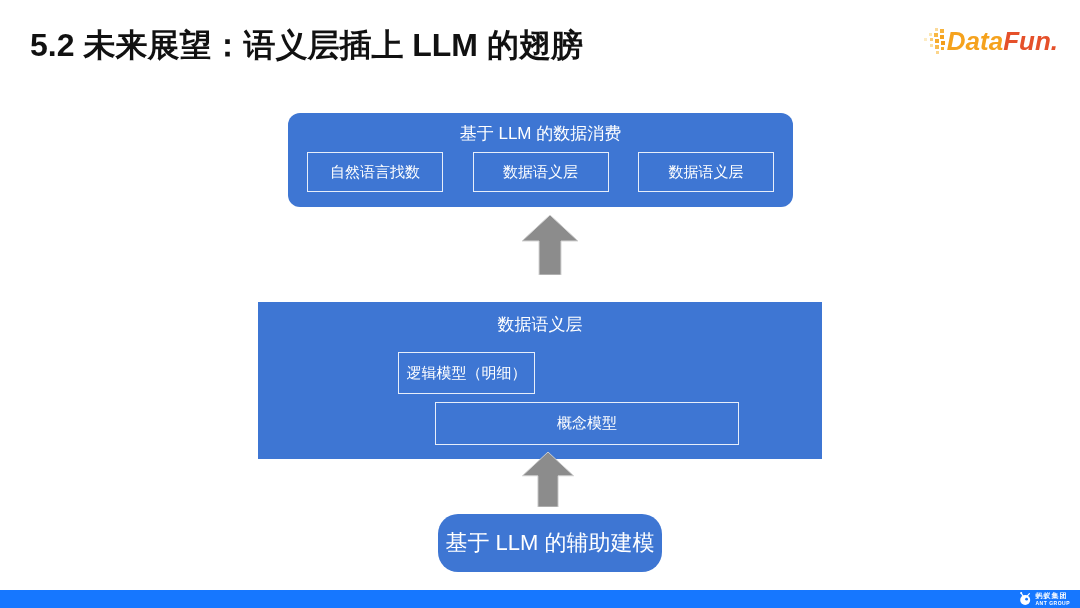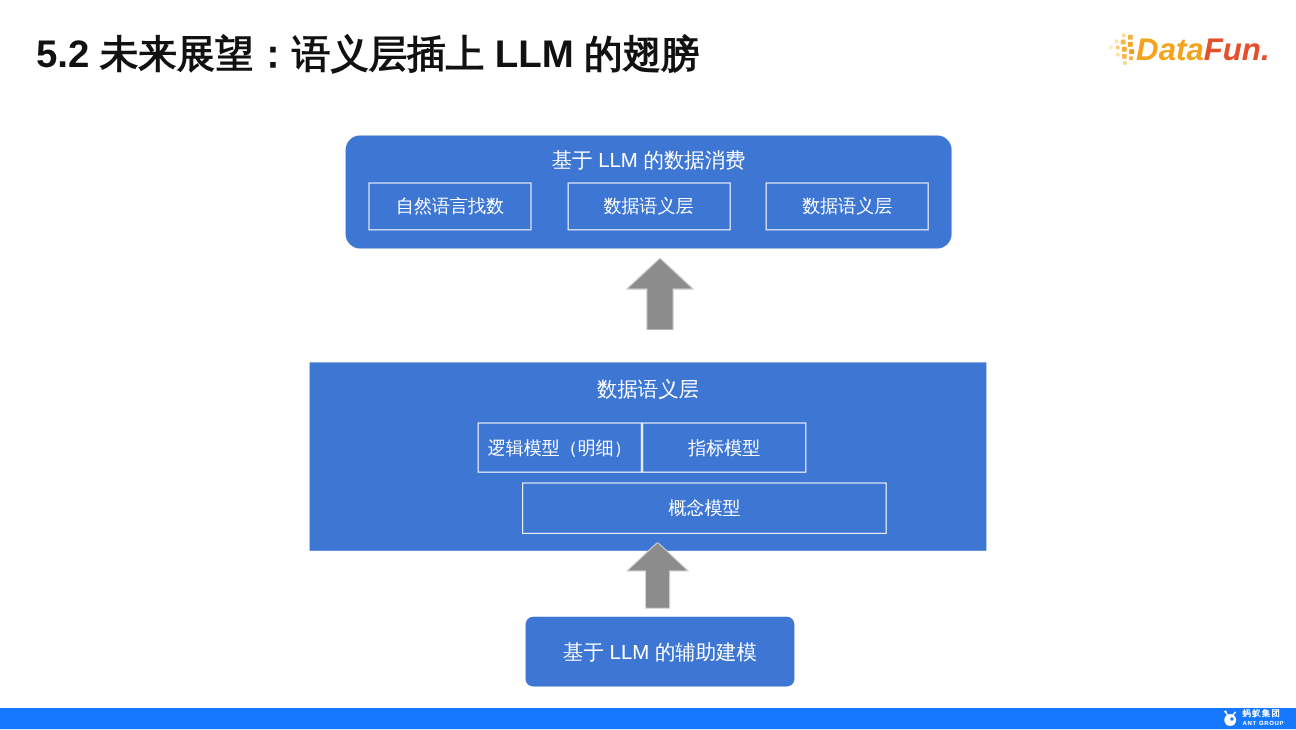--- a/index.html
+++ b/index.html
@@ -94,25 +94,25 @@
   .semantic-row1 {
     display: flex;
   }
   .semantic-row1 .sub-item { flex: 0 0 137px; height: 42px; }
   .semantic-row2 { margin-top: 8px; padding-left: 37px; }
   .semantic-row2 .sub-item { width: 304px; height: 43px; }
 
   .box-modeling {
     left: 438px; top: 514px;
     width: 224px; height: 58px;
-    border-radius: 6px;
+    border-radius: 20px;
     display: flex;
     align-items: center;
     justify-content: center;
-    font-size: 17px;
+    font-size: 22px;
   }
 
   
   .up-arrow { position: absolute; line-height: 0; }
   .arrow-1 { left: 522px; top: 215px; }
   .arrow-2 { left: 522px; top: 452px; }
 
   
   .footer-bar {
     position: absolute;
@@ -173,21 +173,20 @@
     <svg width="56" height="60" viewBox="0 0 56 60">
       <polygon points="28,0 56,26 39,26 39,60 17,60 17,26 0,26" fill="#8C8C8C" stroke="#D4D4D4" stroke-width="1"></polygon>
     </svg>
   </div>
 
   <div class="blue-box box-semantic">
     <div class="box-title">数据语义层</div>
     <div class="semantic-grid">
       <div class="semantic-row1">
         <div class="sub-item">逻辑模型（明细）</div>
-        <div class="sub-item">指标模型</div>
       </div>
       <div class="semantic-row2">
         <div class="sub-item">概念模型</div>
       </div>
     </div>
   </div>
 
   <div class="up-arrow arrow-2">
     <svg width="52" height="55" viewBox="0 0 56 60">
       <polygon points="28,0 56,26 39,26 39,60 17,60 17,26 0,26" fill="#8C8C8C" stroke="#D4D4D4" stroke-width="1"></polygon>

